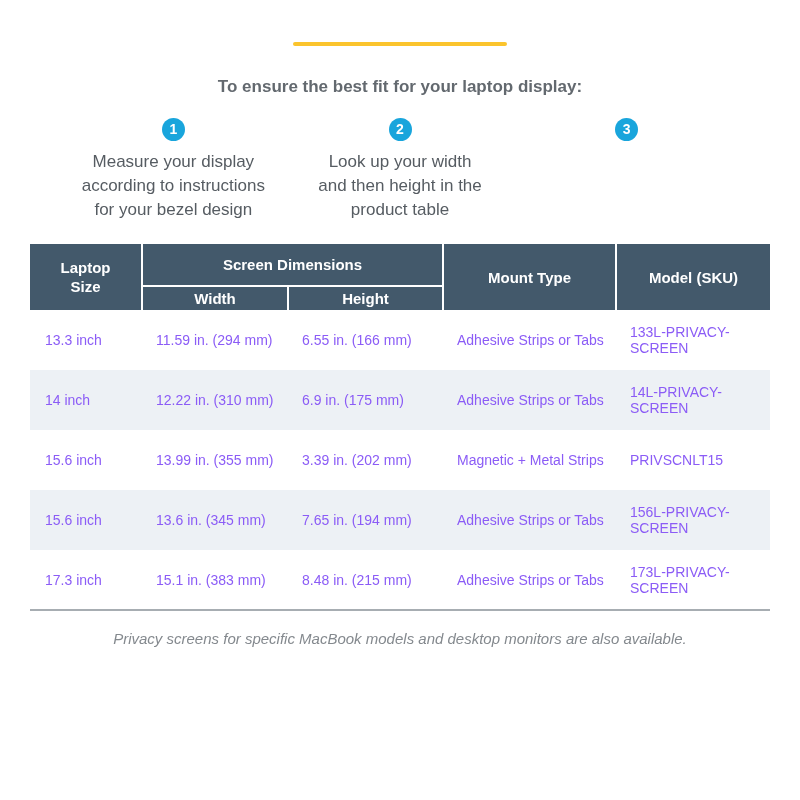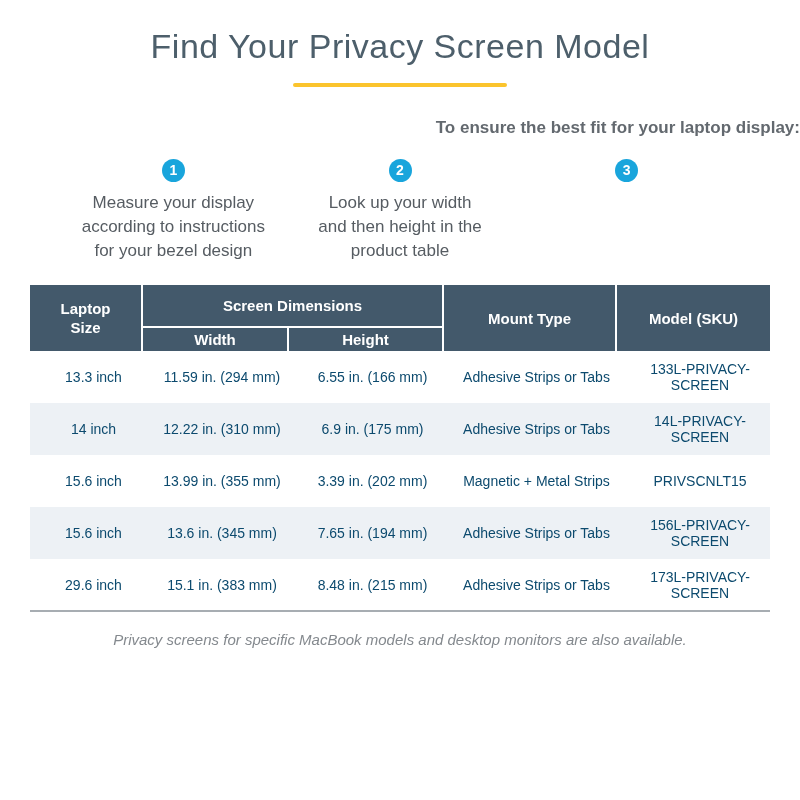--- a/index.html
+++ b/index.html
@@ -19,21 +19,21 @@
 
   .title-underline {
     width: 214px; height: 4px;
     background: #fbc42d;
     border-radius: 2px;
     margin: 16px auto 0;
   }
 
   .subtitle {
     margin-top: 30px;
-    text-align: right;
+    text-align: center;
     font-size: 17px;
     font-weight: bold;
     color: #63696f;
     line-height: 22px;
   }
 
   .steps {
     width: 680px;
     margin: 20px auto 0;
     display: flex;
@@ -76,46 +76,45 @@
   .product-table thead tr.h-top th { height: 42px; }
   .product-table thead tr.h-bottom th { height: 24px; }
   th.th-laptop { white-space: pre-line; line-height: 19px; }
   th.th-screendim { border-left: 2px solid #ffffff; border-bottom: 2px solid #ffffff; }
   th.th-width { border-left: 2px solid #ffffff; }
   th.th-height { border-left: 2px solid #ffffff; }
   th.th-mount { border-left: 2px solid #ffffff; }
   th.th-model { border-left: 2px solid #ffffff; }
 
   .product-table td {
-    height: 52px;
+    height: 60px;
     font-size: 14px;
-    color: #0c4a6e;
+    color: #8b5cf6;
     vertical-align: middle;
-    text-align: center;
+    text-align: left;
     padding-left: 14px;
   }
   .product-table td.c-size { padding-left: 15px; }
   .product-table tbody tr:nth-child(even) { background: #edf1f5; }
   .product-table tbody tr:nth-child(odd) { background: #ffffff; }
 
   .footer-note {
     margin-top: 18px;
     text-align: center;
     font-size: 15px;
     font-style: italic;
     color: #84898e;
     line-height: 20px;
   }
 </style>
 </head>
 <body>
 
 <div class="container">
 
-  <h1 class="page-title">Find Your Privacy Screen Model</h1>
   <div class="title-underline"></div>
 
   <div class="subtitle">To ensure the best fit for your laptop display:</div>
 
   <div class="steps">
     <div class="step">
       <div class="step-badge">1</div>
       <div class="step-text">Measure your display
 according to instructions
 for your bezel design</div>
@@ -175,21 +174,21 @@
         <td>PRIVSCNLT15</td>
       </tr>
       <tr>
         <td class="c-size">15.6 inch</td>
         <td>13.6 in. (345 mm)</td>
         <td>7.65 in. (194 mm)</td>
         <td>Adhesive Strips or Tabs</td>
         <td>156L-PRIVACY-SCREEN</td>
       </tr>
       <tr>
-        <td class="c-size">29.6 inch</td>
+        <td class="c-size">17.3 inch</td>
         <td>15.1 in. (383 mm)</td>
         <td>8.48 in. (215 mm)</td>
         <td>Adhesive Strips or Tabs</td>
         <td>173L-PRIVACY-SCREEN</td>
       </tr>
     </tbody>
   </table>
 
   <div class="footer-note">Privacy screens for specific MacBook models and desktop monitors are also available.</div>
 

